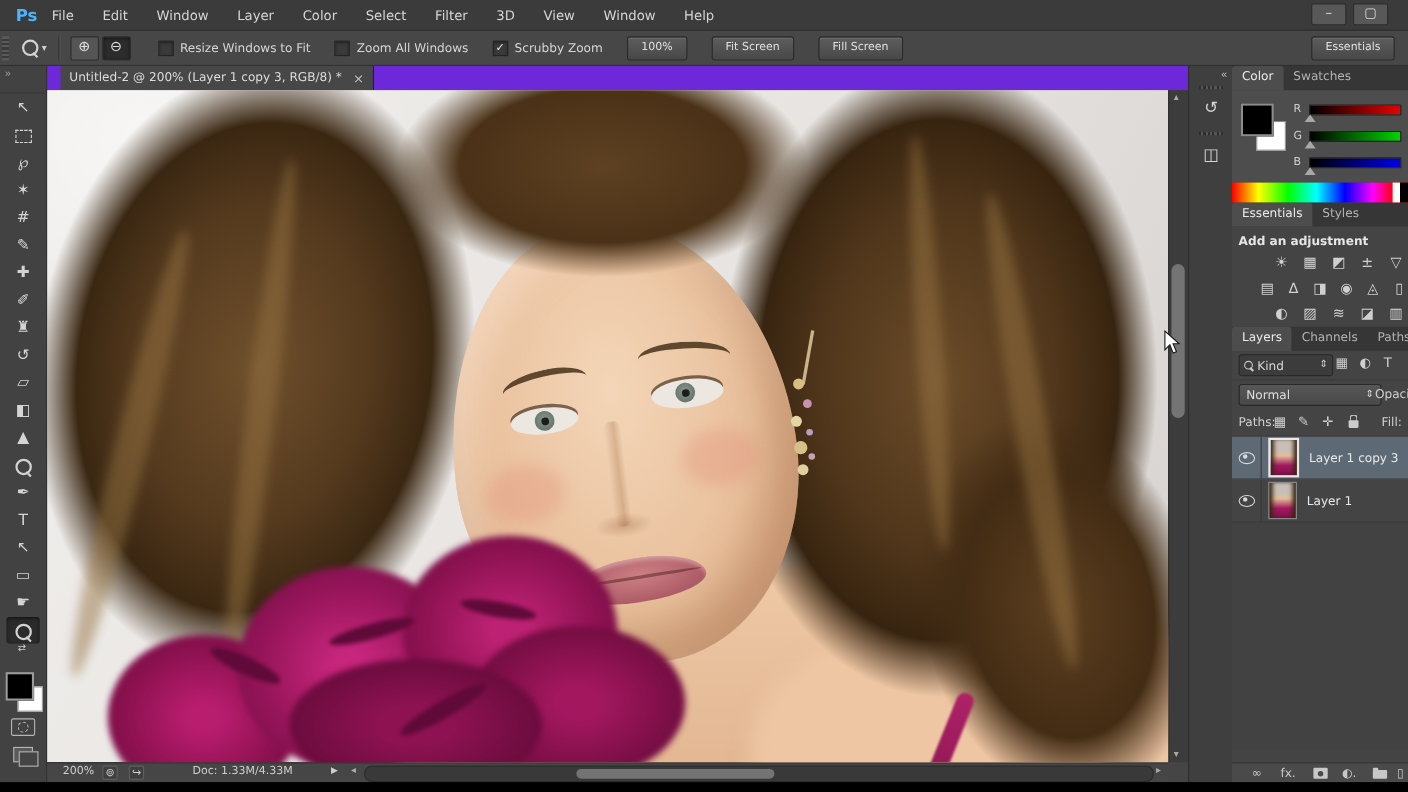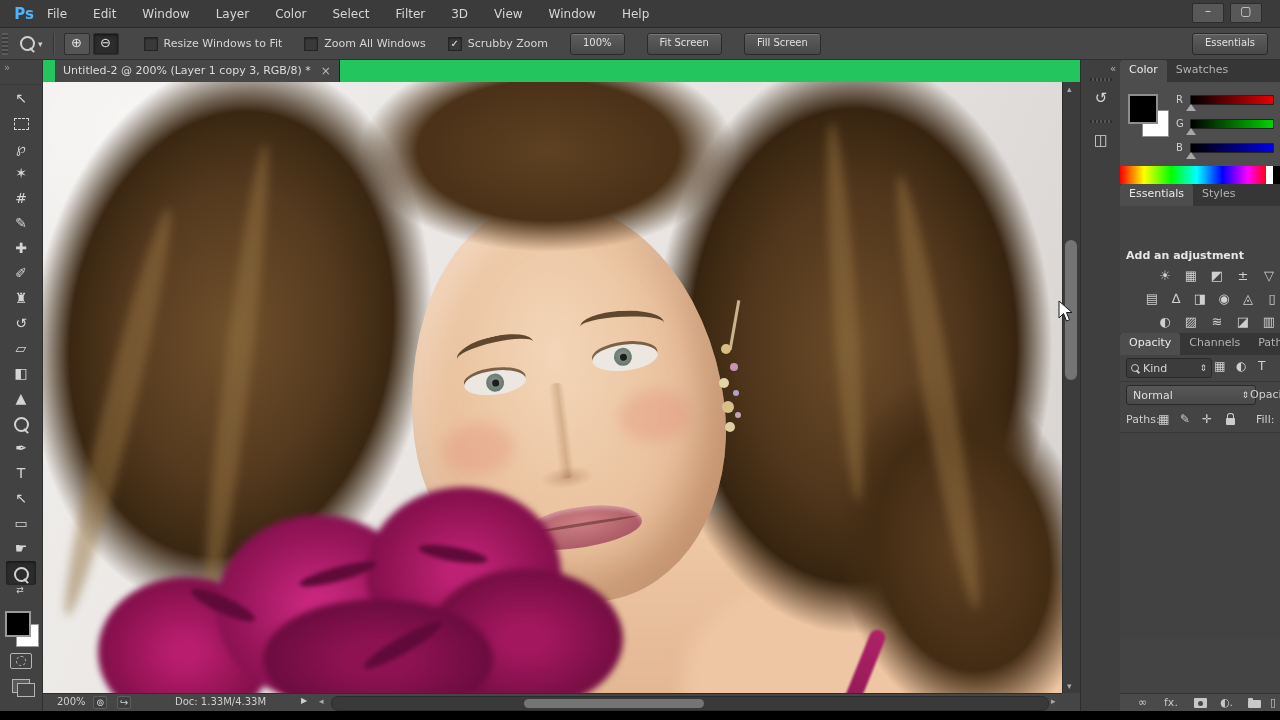--- a/index.html
+++ b/index.html
@@ -48,21 +48,21 @@
     border:2px solid #9a9a9a;z-index:2;}
   .bg-swatch{position:absolute;left:13px;top:25px;width:21px;height:21px;background:#fff;
     border:1px solid #9a9a9a;z-index:1;}
   .qmask{width:20px;height:14px;border:1px solid #b5b5b5;border-radius:2px;margin:8px auto 0 auto;position:relative;}
   .qmask::after{content:"";position:absolute;left:5px;top:2px;width:8px;height:8px;
     border:1px dashed #b5b5b5;border-radius:50%;}
   .smode{width:16px;height:12px;border:1px solid #b5b5b5;margin:10px auto 0 auto;position:relative;background:#5a5a5a;}
   .smode::after{content:"";position:absolute;left:4px;top:3px;width:16px;height:12px;
     border:1px solid #b5b5b5;background:#454545;}
   
-  .tabbar{position:absolute;left:43px;top:60px;width:1037px;height:22px;background:#22c55e;}
+  .tabbar{position:absolute;left:43px;top:60px;width:1037px;height:22px;background:#6d28d9;}
   .doc-tab{position:absolute;left:12px;top:0;height:22px;padding:0 8px;background:#474747;
     border-right:1px solid #222;color:#dcdcdc;font-size:11px;line-height:22px;display:flex;gap:10px;align-items:center;}
   .tab-close{color:#bbb;font-size:12px;}
   
   .canvas{position:absolute;left:43px;top:82px;width:1019px;height:611px;overflow:hidden;background:#dedbd8;}
   .photo{position:absolute;inset:0;background:linear-gradient(115deg,#f0eeec 0%,#e7e4e1 55%,#d6d2cf 100%);}
   .photo *{position:absolute;}
   .glare{left:0;top:0;width:340px;height:220px;background:radial-gradient(ellipse at 30% 20%,rgba(255,255,255,.55),rgba(255,255,255,0) 70%);}
   .chest{left:320px;top:430px;width:640px;height:280px;border-radius:50% 50% 0 0;
     background:linear-gradient(#efc9a7,#ddae88);filter:blur(7px);z-index:1;}
@@ -169,21 +169,21 @@
   .track-r{background:linear-gradient(to right,#000,#e80000);}
   .track-g{background:linear-gradient(to right,#000,#00d400);}
   .track-b{background:linear-gradient(to right,#000,#0000e8);}
   .sl-thumb{position:absolute;left:10px;top:12px;width:0;height:0;
     border-left:5px solid transparent;border-right:5px solid transparent;border-bottom:7px solid #a8a8a8;}
   .spectrum{position:relative;height:18px;
     background:linear-gradient(to right,#f00 0%,#ff0 15%,#0f0 32%,#0ff 48%,#00f 64%,#f0f 80%,#f00 92%);}
   .spec-end{position:absolute;right:0;top:0;width:14px;height:18px;
     background:linear-gradient(to right,#fff 0 50%,#000 50% 100%);}
   
-  .adj-heading{padding:7px 0 2px 6px;font-size:11px;font-weight:bold;color:#e6e6e6;margin-top:36px;}
+  .adj-heading{padding:7px 0 2px 6px;font-size:11px;font-weight:bold;color:#e6e6e6;}
   .adj-row{display:flex;gap:8px;padding:3px 0 3px 36px;}
   .adj-row.r2{padding-left:24px;}
   .adj-icon{width:18px;height:17px;text-align:center;font-size:13px;color:#d0d0d0;line-height:17px;}
   
   .lr-filter{position:relative;height:26px;background:#444;border-bottom:1px solid #383838;}
   .kind-box{position:absolute;left:6px;top:3px;width:76px;height:18px;background:#3c3c3c;
     border:1px solid #292929;border-radius:3px;color:#d6d6d6;font-size:11px;display:flex;align-items:center;gap:4px;padding:0 4px;}
   .mag-s{display:inline-block;width:6px;height:6px;border:1.5px solid #c8c8c8;border-radius:50%;position:relative;}
   .mag-s::after{content:"";position:absolute;width:1.5px;height:4px;background:#c8c8c8;left:5px;top:5px;transform:rotate(-45deg);}
   .kind-arrows{margin-left:auto;font-size:9px;}
@@ -453,21 +453,21 @@
         <span class="adj-icon">◐</span>
         <span class="adj-icon">▨</span>
         <span class="adj-icon">≋</span>
         <span class="adj-icon">◪</span>
         <span class="adj-icon">▥</span>
       </div>
     </div>
 
     <div style="position:relative;">
       <div class="tabs-row">
-        <span class="ptab active">Opacity</span>
+        <span class="ptab active">Layers</span>
         <span class="ptab">Channels</span>
         <span class="ptab">Paths</span>
       </div>
       <div class="lr-filter">
         <span class="kind-box">
           <span class="mag-s"></span>
           <span>Kind</span>
           <span class="kind-arrows">⇕</span>
         </span>
         <span class="lr-ficon" style="left:94px">▦</span>
@@ -482,20 +482,34 @@
         <span class="opacity-label">Opacity:</span>
       </div>
       <div class="lr-lock">
         <span class="lock-label">Paths:</span>
         <span class="lock-i" style="left:38px">▦</span>
         <span class="lock-i" style="left:60px">✎</span>
         <span class="lock-i" style="left:82px">✛</span>
         <span class="padlock" style="left:106px"></span>
         <span class="fill-label">Fill:</span>
       </div>
+      <div class="layer-row selected">
+        <span class="eye-col">
+            <span class="eye-icon"></span>
+          </span>
+        <span class="thumb sel"></span>
+        <span class="layer-name">Layer 1 copy 3</span>
+      </div>
+      <div class="layer-row">
+        <span class="eye-col">
+            <span class="eye-icon"></span>
+          </span>
+        <span class="thumb unsel"></span>
+        <span class="layer-name">Layer 1</span>
+      </div>
       <div class="layers-empty"></div>
     </div>
 
     <div class="lr-footer">
       <span class="lf" style="left:18px">∞</span>
       <span class="lf" style="left:44px">fx.</span>
       <span class="mask-icon" style="left:74px"></span>
       <span class="lf" style="left:100px">◐.</span>
       <span class="folder-icon" style="left:128px"></span>
       <span class="lf" style="left:150px">▯</span>

